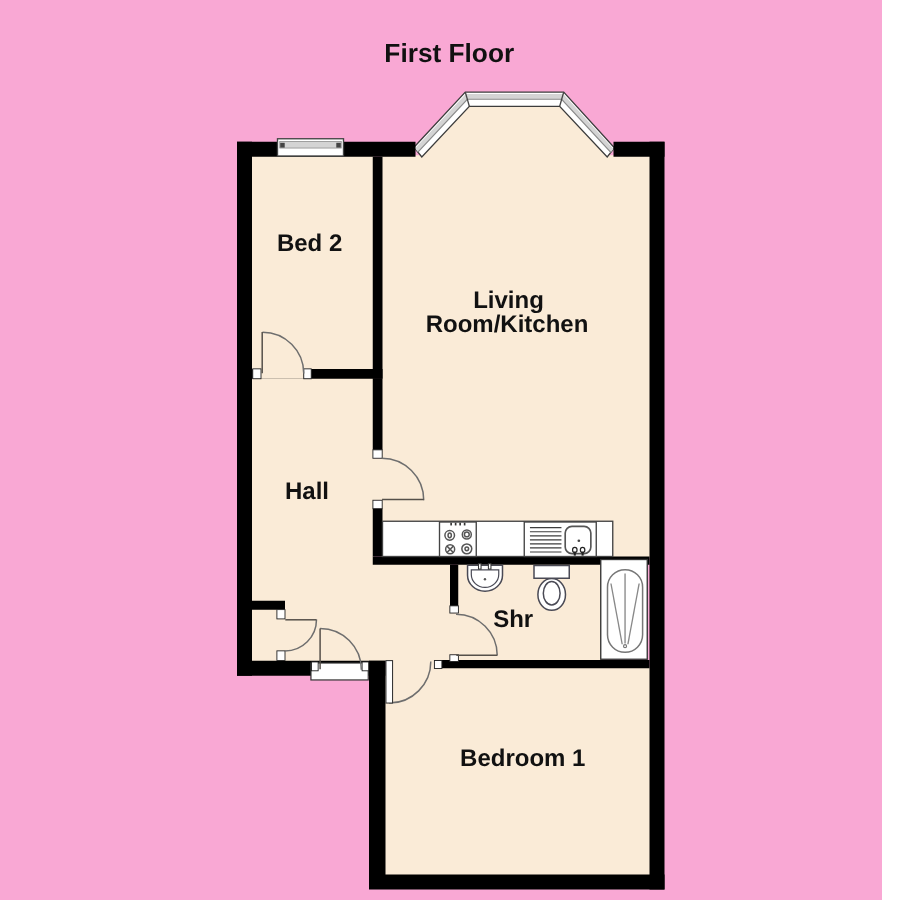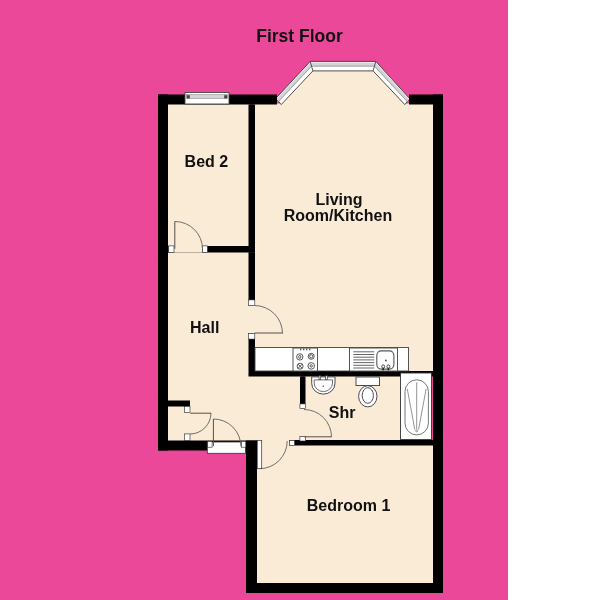--- a/index.html
+++ b/index.html
@@ -1,16 +1,16 @@
 <!DOCTYPE html>
 <html><head>
 <meta charset="utf-8">
 <style>
 html,body{margin:0;padding:0;background:#ffffff;}
-#page{position:relative;width:508px;height:600px;background:#ec4899;overflow:hidden;}
+#page{position:relative;width:588px;height:600px;background:#f9a8d4;overflow:hidden;}
 svg{position:absolute;left:0;top:0;}
 </style>
 </head>
 <body>
 <div id="page">
 <svg width="600" height="600" viewBox="0 0 600 600" font-family="Liberation Sans, sans-serif">
 
   <polygon points="254,103.5 280,103.5 312,70 374,70 406,103.5 434,103.5 434,372 254,372" fill="#FAEBD7"></polygon>
 
   <rect x="167" y="103.5" width="82.5" height="143.5" fill="#FAEBD7"></rect>

